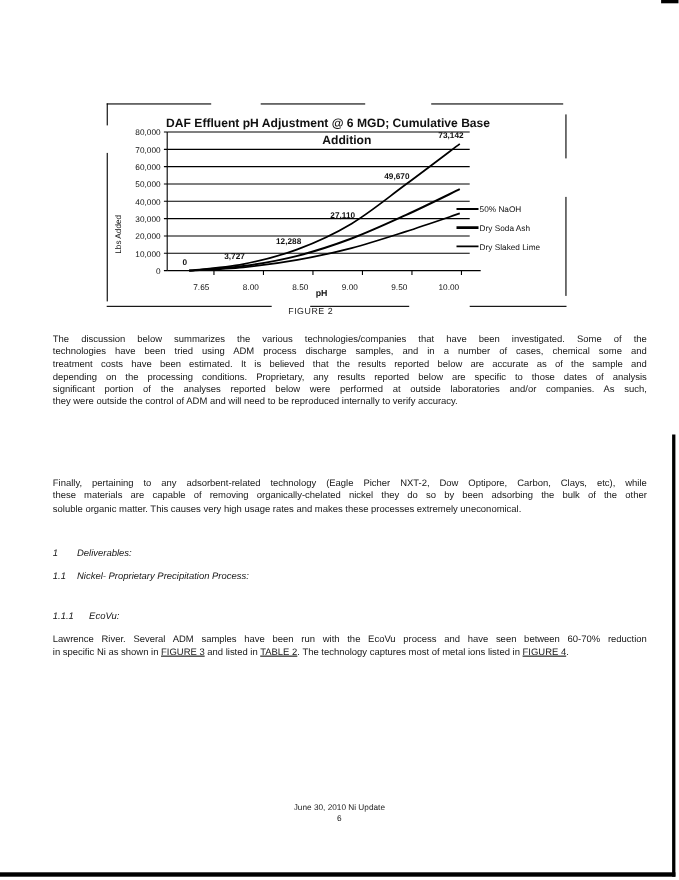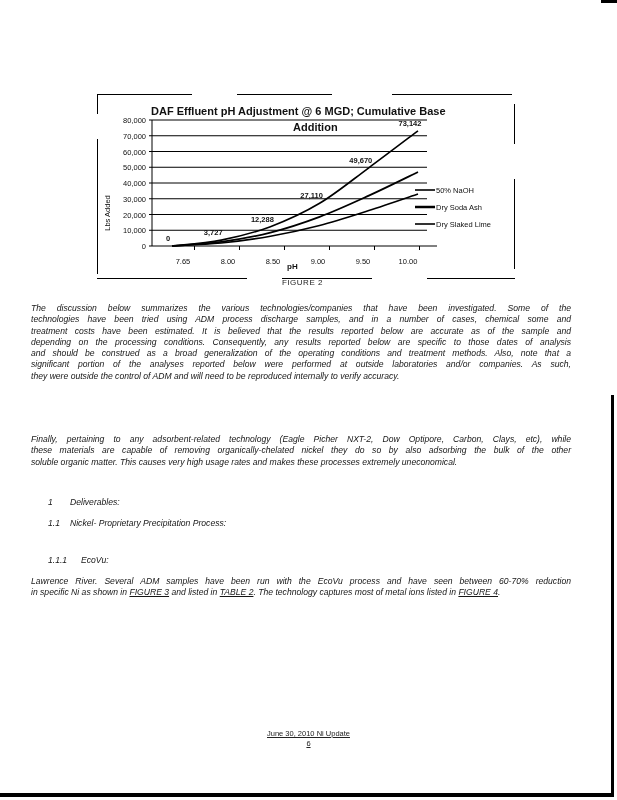--- a/index.html
+++ b/index.html
@@ -6,32 +6,32 @@
   body {
     width: 617px; height: 800px; background: #ffffff; position: relative; overflow: hidden;
     font-family: "Liberation Sans", sans-serif; color: #111;
   }
   .page-border-right { position: absolute; left: 611px; top: 395px; width: 3px; height: 402px; background: #000; }
   .page-border-bottom { position: absolute; left: 0; top: 793px; width: 614px; height: 4px; background: #000; }
   .page-corner-top { position: absolute; left: 601px; top: 0; width: 16px; height: 3px; background: #000; }
 
   .chart-frame { position: absolute; left: 97px; top: 94px; width: 418px; height: 186px; }
   .chart-frame .fb { position: absolute; background: #000; }
-  .figure-caption { position: absolute; left: 282px; top: 278px; font-size: 8px; letter-spacing: 0.5px; color: #222; }
+  .figure-caption { position: absolute; left: 262px; top: 278px; font-size: 8px; letter-spacing: 0.5px; color: #222; }
 
   svg.chart { position: absolute; left: 0; top: 0; }
   .chart text { font-family: "Liberation Sans", sans-serif; fill: #111; }
 
-  .para { position: absolute; left: 31px; width: 540px; font-size: 8.6px; line-height: 11.3px; color: #161616; text-align: justify; font-style: italic; }
+  .para { position: absolute; left: 48px; width: 540px; font-size: 8.6px; line-height: 11.3px; color: #161616; text-align: justify; }
   .para .ln { display: block; white-space: nowrap; text-align: justify; text-align-last: justify; }
   .para .ln.last { text-align-last: left; }
   .heading { position: absolute; left: 48px; font-size: 8.6px; color: #161616; white-space: nowrap; font-style: italic; }
   .heading .num { display: inline-block; }
   .u { text-decoration: underline; }
-  .footer { position: absolute; left: 0; width: 617px; text-align: center; font-size: 7.5px; color: #222; text-decoration: underline; }
+  .footer { position: absolute; left: 0; width: 617px; text-align: center; font-size: 7.5px; color: #222; }
 </style>
 </head>
 <body>
 
 <div class="page-corner-top"></div>
 <div class="page-border-right"></div>
 <div class="page-border-bottom"></div>
 
 <div class="chart-frame">
   <div class="fb" style="left:0;top:0;width:95px;height:1px"></div>
@@ -115,29 +115,28 @@
         <text x="339" y="133" font-size="7.5">Dry Slaked Lime</text>
       </g>
   </svg>
 </div>
 <div class="figure-caption">FIGURE 2</div>
 
 <div class="para" style="top:303px">
   <span class="ln">The discussion below summarizes the various technologies/companies that have been investigated.  Some of the</span>
   <span class="ln">technologies have been tried using ADM process discharge samples, and in a number of cases, chemical some and</span>
   <span class="ln">treatment costs have been estimated.  It is believed that the results reported below are accurate as of the sample and</span>
-  <span class="ln">depending on the processing conditions. Consequently, any results reported below are specific to those dates of analysis</span>
-  <span class="ln">and should be construed as a broad generalization of the operating conditions and treatment methods. Also, note that a</span>
+  <span class="ln">depending on the processing conditions. Proprietary, any results reported below are specific to those dates of analysis</span>
   <span class="ln">significant portion of the analyses reported below were performed at outside laboratories and/or companies. As such,</span>
   <span class="ln last">they were outside the control of ADM and will need to be reproduced internally to verify accuracy.</span>
 </div>
 
 <div class="para" style="top:434px">
   <span class="ln">Finally, pertaining to any adsorbent-related technology (Eagle Picher NXT-2, Dow Optipore, Carbon, Clays, etc), while</span>
-  <span class="ln">these materials are capable of removing organically-chelated nickel they do so by also adsorbing the bulk of the other</span>
+  <span class="ln">these materials are capable of removing organically-chelated nickel they do so by been adsorbing the bulk of the other</span>
   <span class="ln last">soluble organic matter. This causes very high usage rates and makes these processes extremely uneconomical.</span>
 </div>
 
 <div class="heading" style="top:497px">
   <span class="num" style="width:22px">1</span><span>Deliverables:</span>
 </div>
 <div class="heading" style="top:518px">
   <span class="num" style="width:22px">1.1</span><span>Nickel- Proprietary Precipitation Process:</span>
 </div>
 <div class="heading" style="top:555px">

